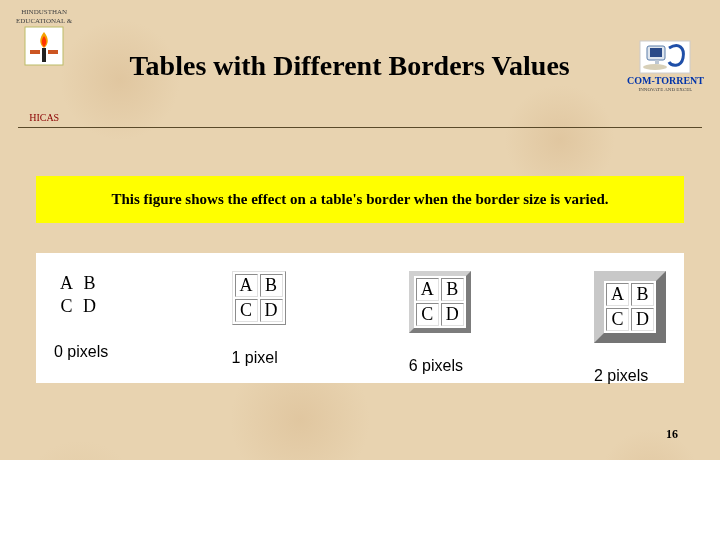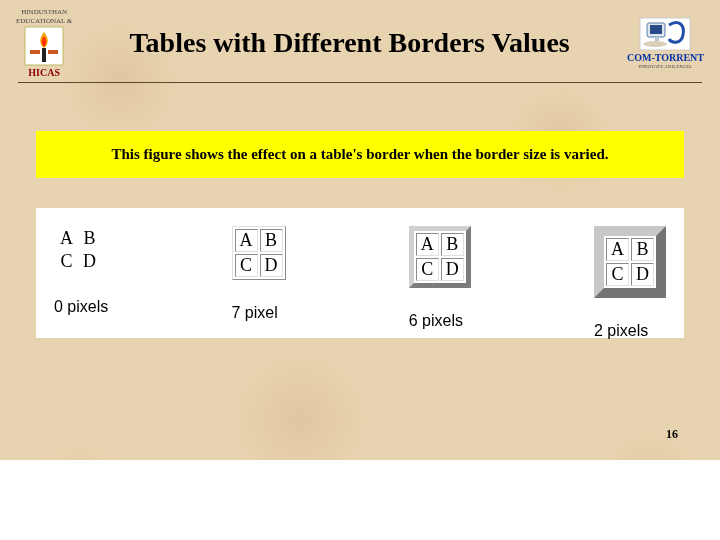--- a/index.html
+++ b/index.html
@@ -115,21 +115,21 @@
       <span>HINDUSTHAN</span>
       <span>EDUCATIONAL &amp;</span>
       <svg width="40" height="40" viewBox="0 0 40 40">
         <rect x="1" y="1" width="38" height="38" fill="#fff" stroke="#bb6" stroke-width="1"></rect>
         <rect x="18" y="22" width="4" height="14" fill="#222"></rect>
         <path d="M20 6 C15 12 15 18 20 22 C25 18 25 12 20 6 Z" fill="#f4a100"></path>
         <path d="M20 10 C17 14 17 18 20 21 C23 18 23 14 20 10 Z" fill="#ff3300"></path>
         <rect x="6" y="24" width="10" height="4" fill="#c52"></rect>
         <rect x="24" y="24" width="10" height="4" fill="#c52"></rect>
       </svg>
-      <span style="font-weight:bold;color:#8b0000;font-size:10px;">HICAS</span>
+      <span style="font-weight:normal;color:#8b0000;font-size:10px;margin-top:45px;">HICAS</span>
     </div>
 
     <div class="title">Tables with Different Borders Values</div>
 
     <div class="logo-right">
       <svg width="52" height="34" viewBox="0 0 52 34">
         <rect x="1" y="1" width="50" height="32" fill="#fff" stroke="#ccc"></rect>
         <ellipse cx="16" cy="27" rx="12" ry="3" fill="#d8d0b8"></ellipse>
         <rect x="8" y="6" width="18" height="14" rx="2" fill="#dfe6ef" stroke="#5a7da8"></rect>
         <rect x="11" y="8" width="12" height="9" fill="#2a4a88"></rect>
@@ -167,21 +167,21 @@
             <tr>
               <td>A</td>
               <td>B</td>
             </tr>
         <tr>
               <td>C</td>
               <td>D</td>
             </tr>
       </tbody>
         </table>
-      <div class="label">7 pixel</div>
+      <div class="label">1 pixel</div>
     </div>
     <div class="sample">
       <table class="demo bn b5">
         <tbody>
             <tr>
               <td>A</td>
               <td>B</td>
             </tr>
         <tr>
               <td>C</td>

